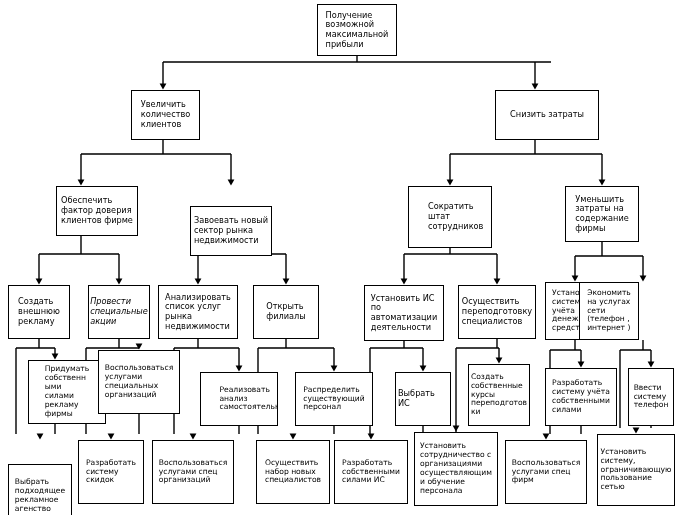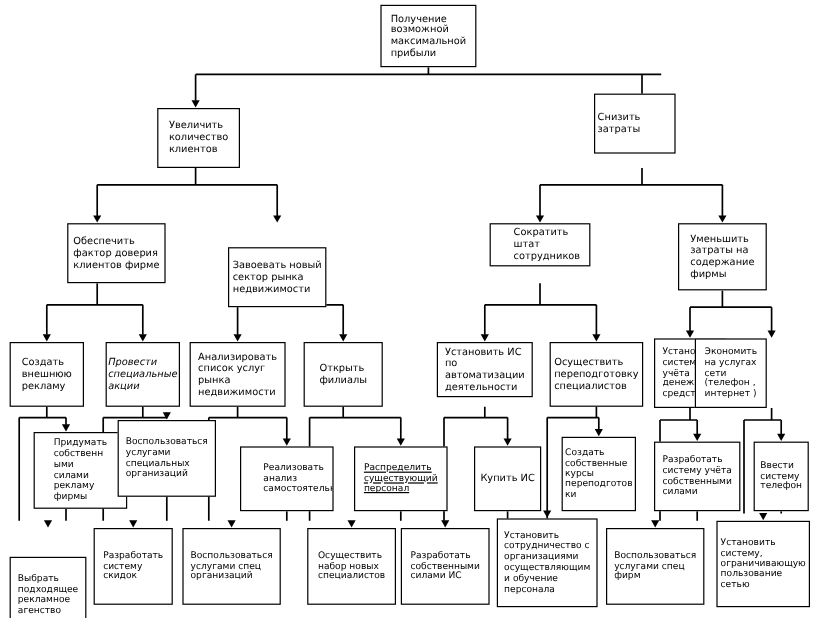--- a/index.html
+++ b/index.html
@@ -110,46 +110,46 @@
       </g>
   </svg>
   <div id="node-layer">
       <div class="node fs8" style="left: 317px; top: 4px; width: 80px; height: 52px;">Получение
 возможной
 максимальной
 прибыли</div>
       <div class="node fs8" style="left: 131px; top: 90px; width: 69px; height: 50px;">Увеличить
 количество
 клиентов</div>
-      <div class="node fs8" style="left: 495px; top: 78px; width: 68px; height: 50px;">Снизить затраты</div>
+      <div class="node fs8" style="left: 495px; top: 90px; width: 104px; height: 50px;">Снизить затраты</div>
       <div class="node fs8" style="left: 40px; top: 186px; width: 82px; height: 50px; margin-left: 16px;">Обеспечить
 фактор доверия
 клиентов фирме</div>
       <div class="node fs8" style="left: 190px; top: 186px; width: 82px; height: 50px; margin-top: 20px;">Завоевать новый
 сектор рынка
 недвижимости</div>
-      <div class="node fs8" style="left: 408px; top: 186px; width: 84px; height: 36px; padding-left: 19px;">Сократить штат
+      <div class="node fs8" style="left: 408px; top: 186px; width: 84px; height: 62px; padding-left: 19px;">Сократить штат
 сотрудников</div>
       <div class="node fs8" style="left: 565px; top: 186px; width: 74px; height: 56px;">Уменьшить
 затраты на
 содержание
 фирмы</div>
       <div class="node fs8" style="left: 8px; top: 285px; width: 62px; height: 54px;">Создать
 внешнюю
 рекламу</div>
       <div class="node fs8" style="left: 88px; top: 285px; width: 62px; height: 54px; font-style: italic;">Провести
 специальные
 акции</div>
       <div class="node fs8" style="left: 158px; top: 285px; width: 80px; height: 54px;">Анализировать
 список услуг
 рынка
 недвижимости</div>
       <div class="node fs8" style="left: 253px; top: 285px; width: 66px; height: 54px;">Открыть
 филиалы</div>
-      <div class="node fs8" style="left: 364px; top: 285px; width: 80px; height: 46px;">Установить ИС
+      <div class="node fs8" style="left: 364px; top: 285px; width: 80px; height: 56px;">Установить ИС
 по
 автоматизации
 деятельности</div>
       <div class="node fs8" style="left: 458px; top: 285px; width: 78px; height: 54px;">Осуществить
 переподготовку
 специалистов</div>
       <div class="node fs75" style="left: 545px; top: 282px; width: 60px; height: 58px;">Установить
 систему
 учёта
 денежных
@@ -165,24 +165,24 @@
 силами
 рекламу
 фирмы</div>
       <div class="node fs75" style="left: 98px; top: 350px; width: 82px; height: 64px;">Воспользоваться
 услугами
 специальных
 организаций</div>
       <div class="node fs75" style="left: 200px; top: 372px; width: 78px; height: 54px; padding-left: 28px;">Реализовать
 анализ
 самостоятельно</div>
-      <div class="node fs75" style="left: 295px; top: 372px; width: 78px; height: 54px; text-decoration: underline;">Распределить
+      <div class="node fs75" style="left: 295px; top: 372px; width: 78px; height: 54px;">Распределить
 существующий
 персонал</div>
-      <div class="node fs8" style="left: 395px; top: 372px; width: 56px; height: 54px;">Купить ИС</div>
+      <div class="node fs8" style="left: 395px; top: 372px; width: 56px; height: 54px;">Выбрать ИС</div>
       <div class="node fs75" style="left: 468px; top: 364px; width: 62px; height: 62px;">Создать
 собственные
 курсы
 переподготов
 ки</div>
       <div class="node fs75" style="left: 545px; top: 368px; width: 72px; height: 58px;">Разработать
 систему учёта
 собственными
 силами</div>
       <div class="node fs75" style="left: 628px; top: 368px; width: 46px; height: 58px;">Ввести

